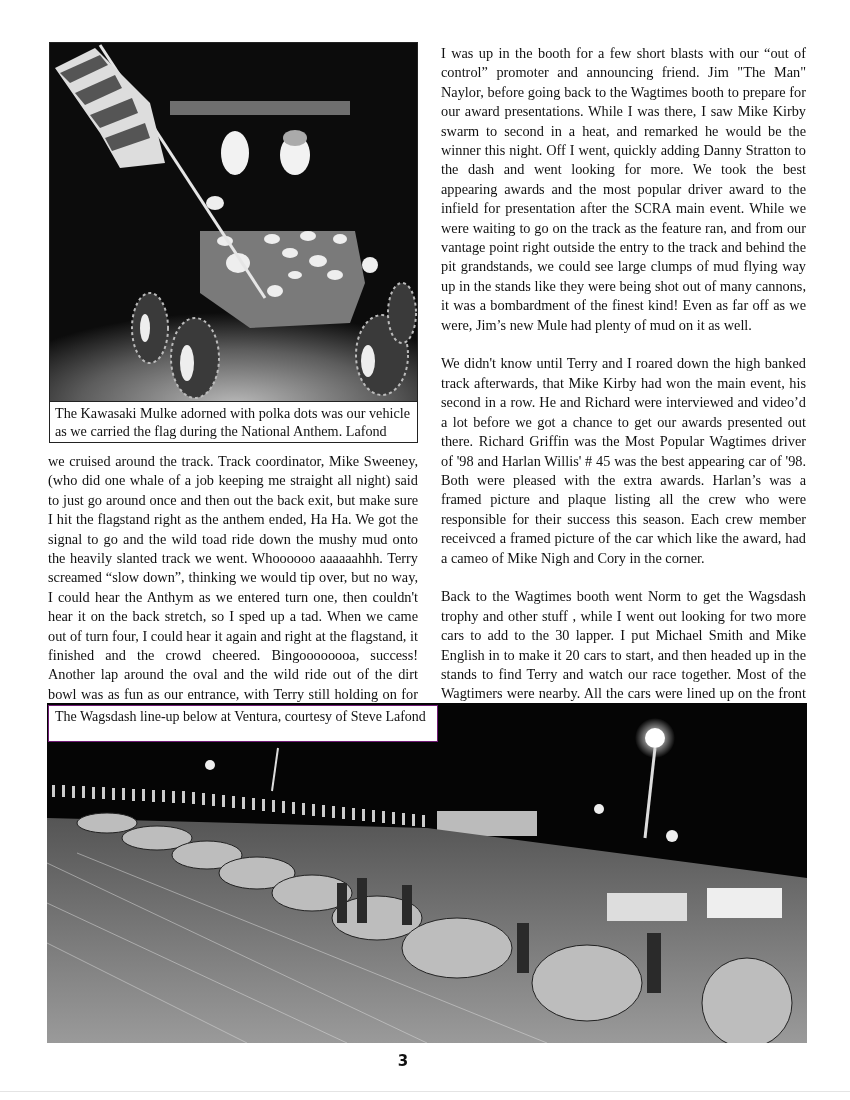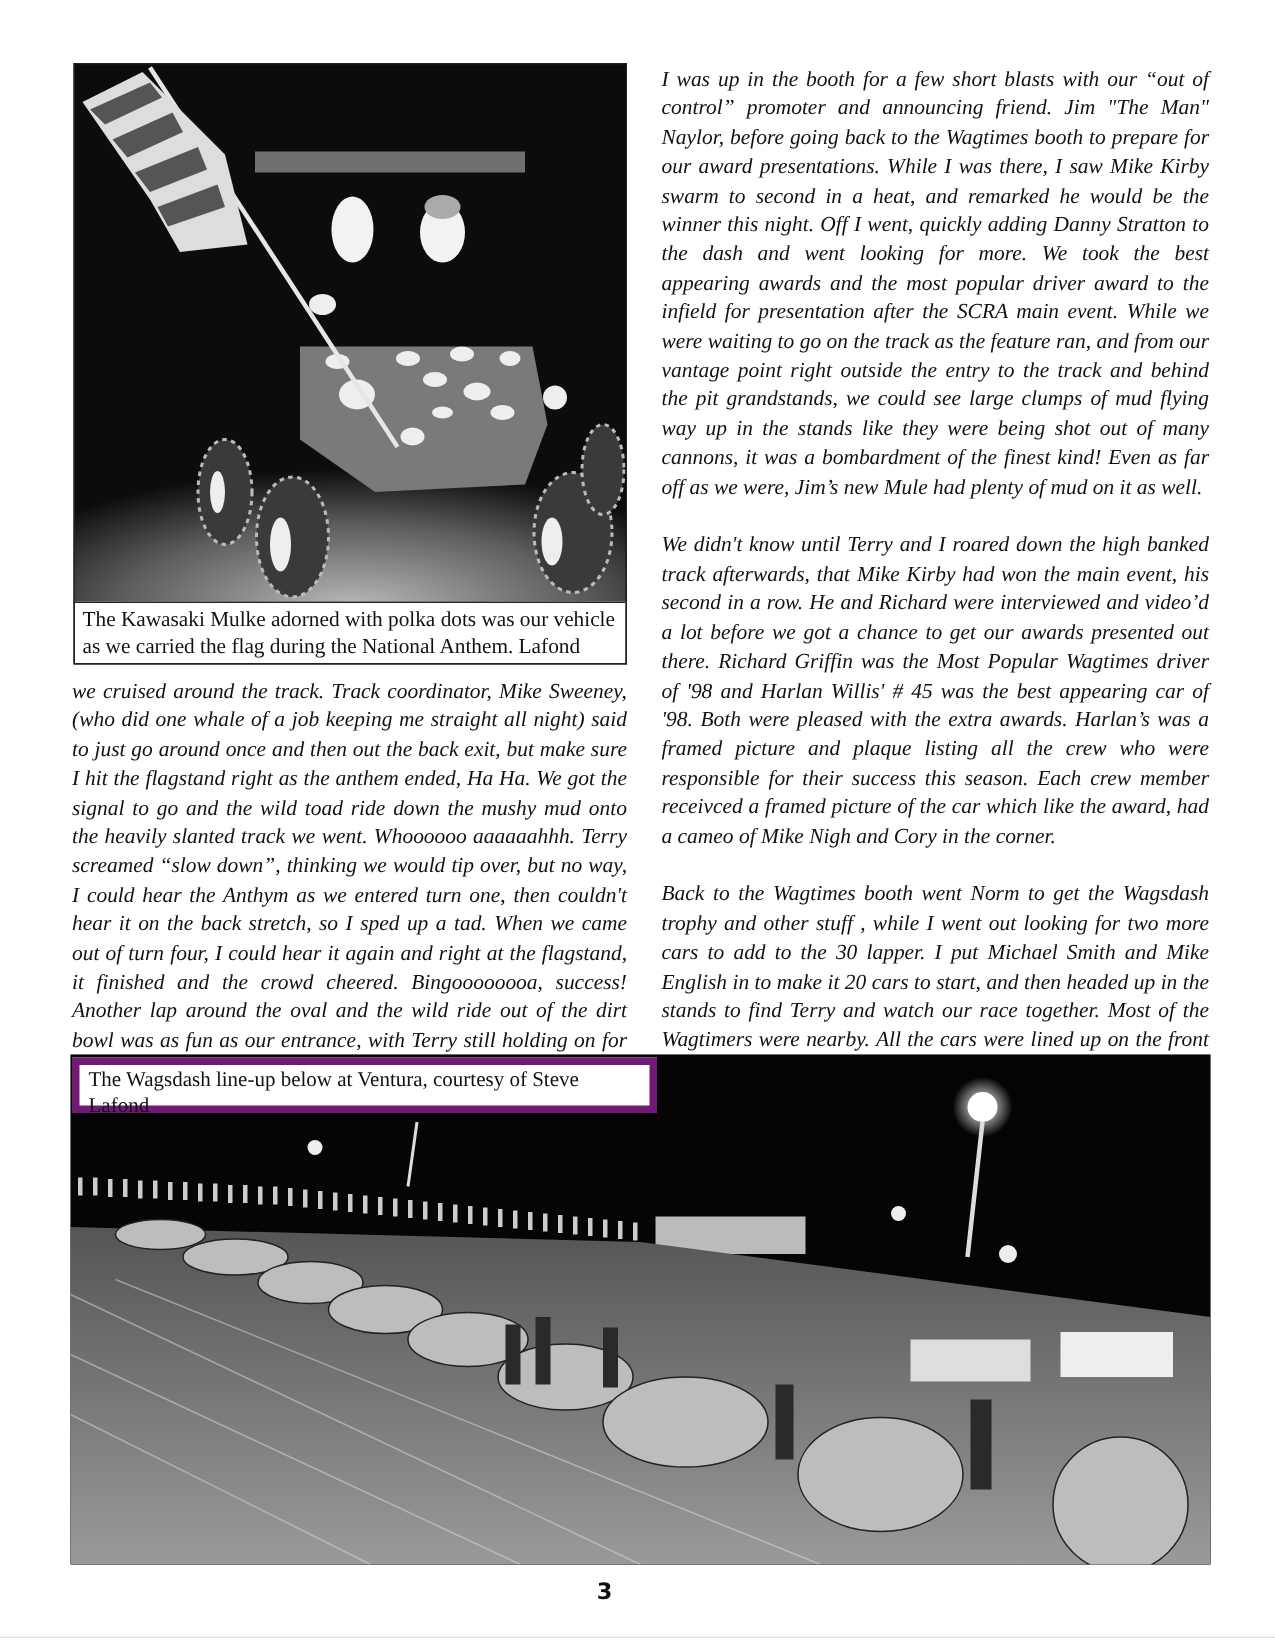--- a/index.html
+++ b/index.html
@@ -24,32 +24,32 @@
     position: absolute; left: 0; bottom: 0; width: 100%; height: 41px;
     background: #fff; border-top: 1.5px solid #222; box-sizing: border-box;
     padding: 2px 6px 0 5px;
     font-size: 14.2px; line-height: 18px; color: #111;
   }
   
   .col {
     position: absolute; font-size: 14.3px; line-height: 19.4px;
     text-align: justify; color: #111;
   }
-  .col p { margin: 0 0 19.4px 0; font-style: italic; }
+  .col p { margin: 0 0 19.4px 0; }
   .col-right { left: 441px; top: 44px; width: 365px; }
   .col-left { left: 48px; top: 452px; width: 370px; }
   
   .photo-bottom {
     position: absolute; left: 47px; top: 703px; width: 760px; height: 340px;
     background: #050505; overflow: hidden;
   }
   .photo-bottom svg { position: absolute; left: 0; top: 0; }
   .caption-bottom {
     position: absolute; left: 1px; top: 2px; width: 390px; height: 37px;
-    background: #fff; border: 5px solid #701a75; box-sizing: border-box;
+    background: #fff; border: 1px solid #701a75; box-sizing: border-box;
     padding: 2px 6px; font-size: 14px; line-height: 17px; color: #111;
   }
   .page-number {
     position: absolute; left: 393px; top: 1052px; width: 20px;
     text-align: center; font-size: 15px; font-weight: bold;
     font-family: "DejaVu Sans", sans-serif; color: #111;
   }
 </style>
 </head>
 <body>

